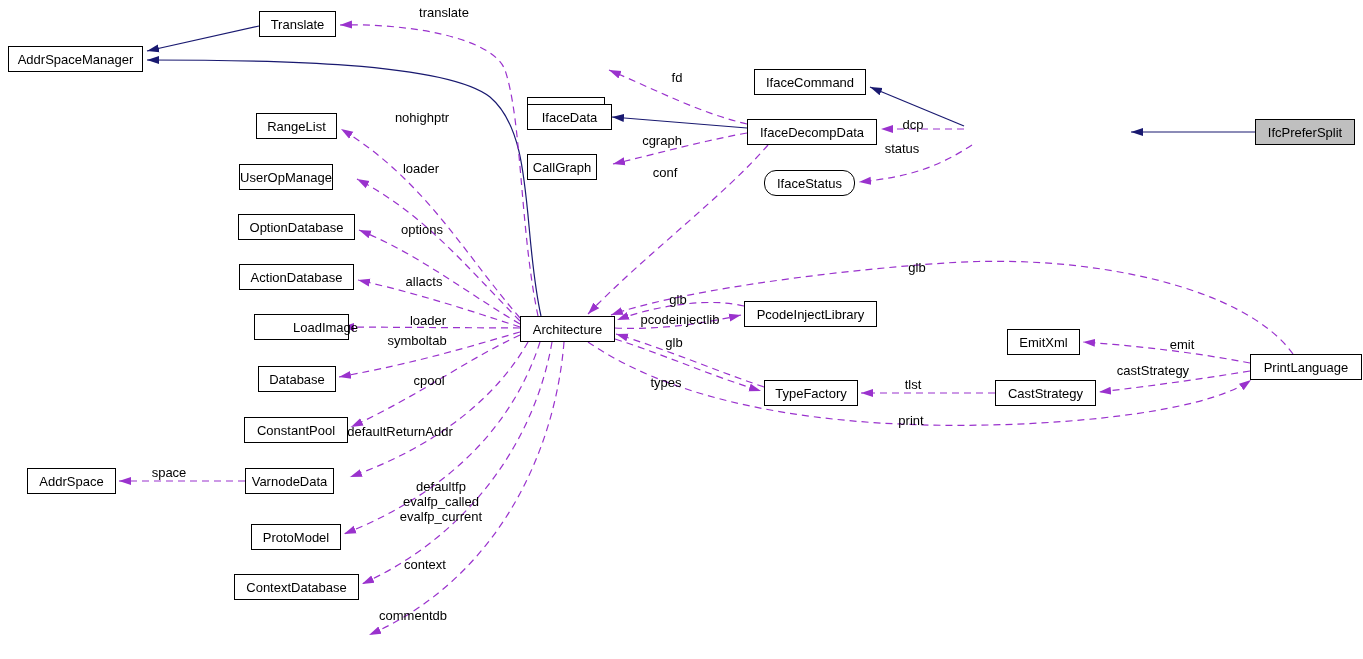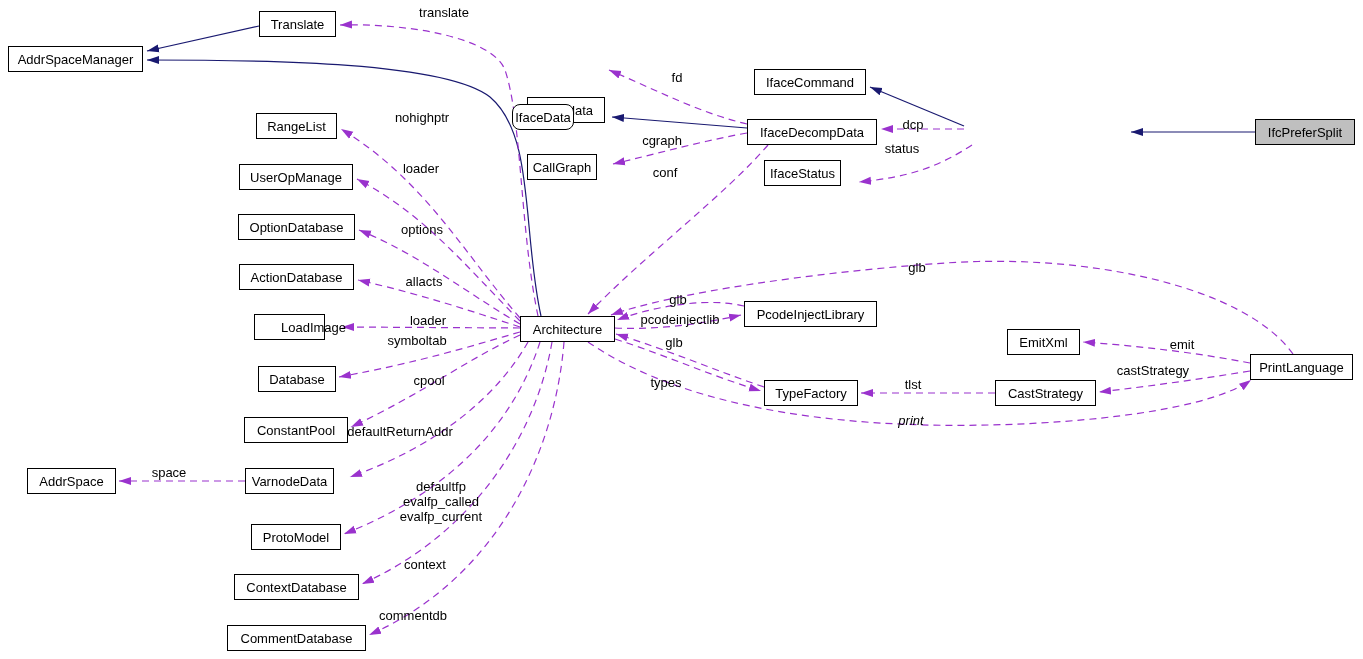--- a/index.html
+++ b/index.html
@@ -74,42 +74,41 @@
     <path class="use" d="M 540 342 C 515 420, 455 490, 344 534" marker-end="url(#arrow-use)"></path>
     <path class="use" d="M 552 342 C 535 440, 470 535, 362 584" marker-end="url(#arrow-use)"></path>
     <path class="use" d="M 564 342 C 555 455, 495 580, 369 635" marker-end="url(#arrow-use)"></path>
   </svg>
 
   <div class="node" style="left:259px;top:11px;width:77px;">Translate</div>
   <div class="node" style="left:8px;top:46px;width:135px;">AddrSpaceManager</div>
   <div class="node" style="left:527px;top:53px;width:78px;margin-top:44px;">Funcdata</div>
   <div class="node" style="left:754px;top:69px;width:112px;">IfaceCommand</div>
   <div class="node" style="left:256px;top:113px;width:81px;">RangeList</div>
-  <div class="node" style="left:512px;top:104px;width:62px;border-radius:8px;">IfaceData</div>
+  <div class="node" style="left:527px;top:104px;width:85px;">IfaceData</div>
   <div class="node" style="left:747px;top:119px;width:130px;">IfaceDecompData</div>
   <div class="node hl" style="left:1255px;top:119px;width:100px;">IfcPreferSplit</div>
   <div class="node" style="left:527px;top:154px;width:70px;">CallGraph</div>
-  <div class="node" style="left:764px;top:160px;width:77px;">IfaceStatus</div>
-  <div class="node" style="left:239px;top:164px;width:114px;">UserOpManage</div>
+  <div class="node" style="left:764px;top:170px;width:91px;border-radius:12px;">IfaceStatus</div>
+  <div class="node" style="left:239px;top:164px;width:94px;">UserOpManage</div>
   <div class="node" style="left:238px;top:214px;width:117px;">OptionDatabase</div>
   <div class="node" style="left:239px;top:264px;width:115px;">ActionDatabase</div>
-  <div class="node" style="left:254px;top:314px;width:71px;padding-left:48px;">LoadImage</div>
+  <div class="node" style="left:254px;top:314px;width:95px;padding-left:48px;">LoadImage</div>
   <div class="node" style="left:520px;top:316px;width:95px;">Architecture</div>
   <div class="node" style="left:744px;top:301px;width:133px;">PcodeInjectLibrary</div>
   <div class="node" style="left:1007px;top:329px;width:73px;">EmitXml</div>
-  <div class="node" style="left:1250px;top:354px;width:103px;">PrintLanguage</div>
+  <div class="node" style="left:1250px;top:354px;width:112px;">PrintLanguage</div>
   <div class="node" style="left:258px;top:366px;width:78px;">Database</div>
   <div class="node" style="left:764px;top:380px;width:94px;">TypeFactory</div>
   <div class="node" style="left:995px;top:380px;width:101px;">CastStrategy</div>
   <div class="node" style="left:244px;top:417px;width:104px;">ConstantPool</div>
   <div class="node" style="left:27px;top:468px;width:89px;">AddrSpace</div>
   <div class="node" style="left:245px;top:468px;width:89px;">VarnodeData</div>
   <div class="node" style="left:251px;top:524px;width:90px;">ProtoModel</div>
   <div class="node" style="left:234px;top:574px;width:125px;">ContextDatabase</div>
-  <div class="node" style="left:227px;top:625px;width:139px;">CommentDatabase</div>
 
   <div class="elabel" style="left:444px;top:12px;">translate</div>
   <div class="elabel" style="left:677px;top:77px;">fd</div>
   <div class="elabel" style="left:422px;top:117px;">nohighptr</div>
   <div class="elabel" style="left:662px;top:140px;">cgraph</div>
   <div class="elabel" style="left:913px;top:124px;">dcp</div>
   <div class="elabel" style="left:902px;top:148px;">status</div>
   <div class="elabel" style="left:665px;top:172px;">conf</div>
   <div class="elabel" style="left:421px;top:168px;">loader</div>
   <div class="elabel" style="left:422px;top:229px;">options</div>
@@ -118,21 +117,21 @@
   <div class="elabel" style="left:678px;top:299px;">glb</div>
   <div class="elabel" style="left:680px;top:319px;">pcodeinjectlib</div>
   <div class="elabel" style="left:428px;top:320px;">loader</div>
   <div class="elabel" style="left:417px;top:340px;">symboltab</div>
   <div class="elabel" style="left:674px;top:342px;">glb</div>
   <div class="elabel" style="left:1182px;top:344px;">emit</div>
   <div class="elabel" style="left:429px;top:380px;">cpool</div>
   <div class="elabel" style="left:666px;top:382px;">types</div>
   <div class="elabel" style="left:913px;top:384px;">tlst</div>
   <div class="elabel" style="left:1153px;top:370px;">castStrategy</div>
-  <div class="elabel" style="left:911px;top:420px;font-style:italic;">print</div>
+  <div class="elabel" style="left:911px;top:420px;">print</div>
   <div class="elabel" style="left:400px;top:431px;">defaultReturnAddr</div>
   <div class="elabel" style="left:169px;top:472px;">space</div>
   <div class="elabel" style="left:441px;top:501px;">defaultfp
 evalfp_called
 evalfp_current</div>
   <div class="elabel" style="left:425px;top:564px;">context</div>
   <div class="elabel" style="left:413px;top:615px;">commentdb</div>
 
 </div>
 

